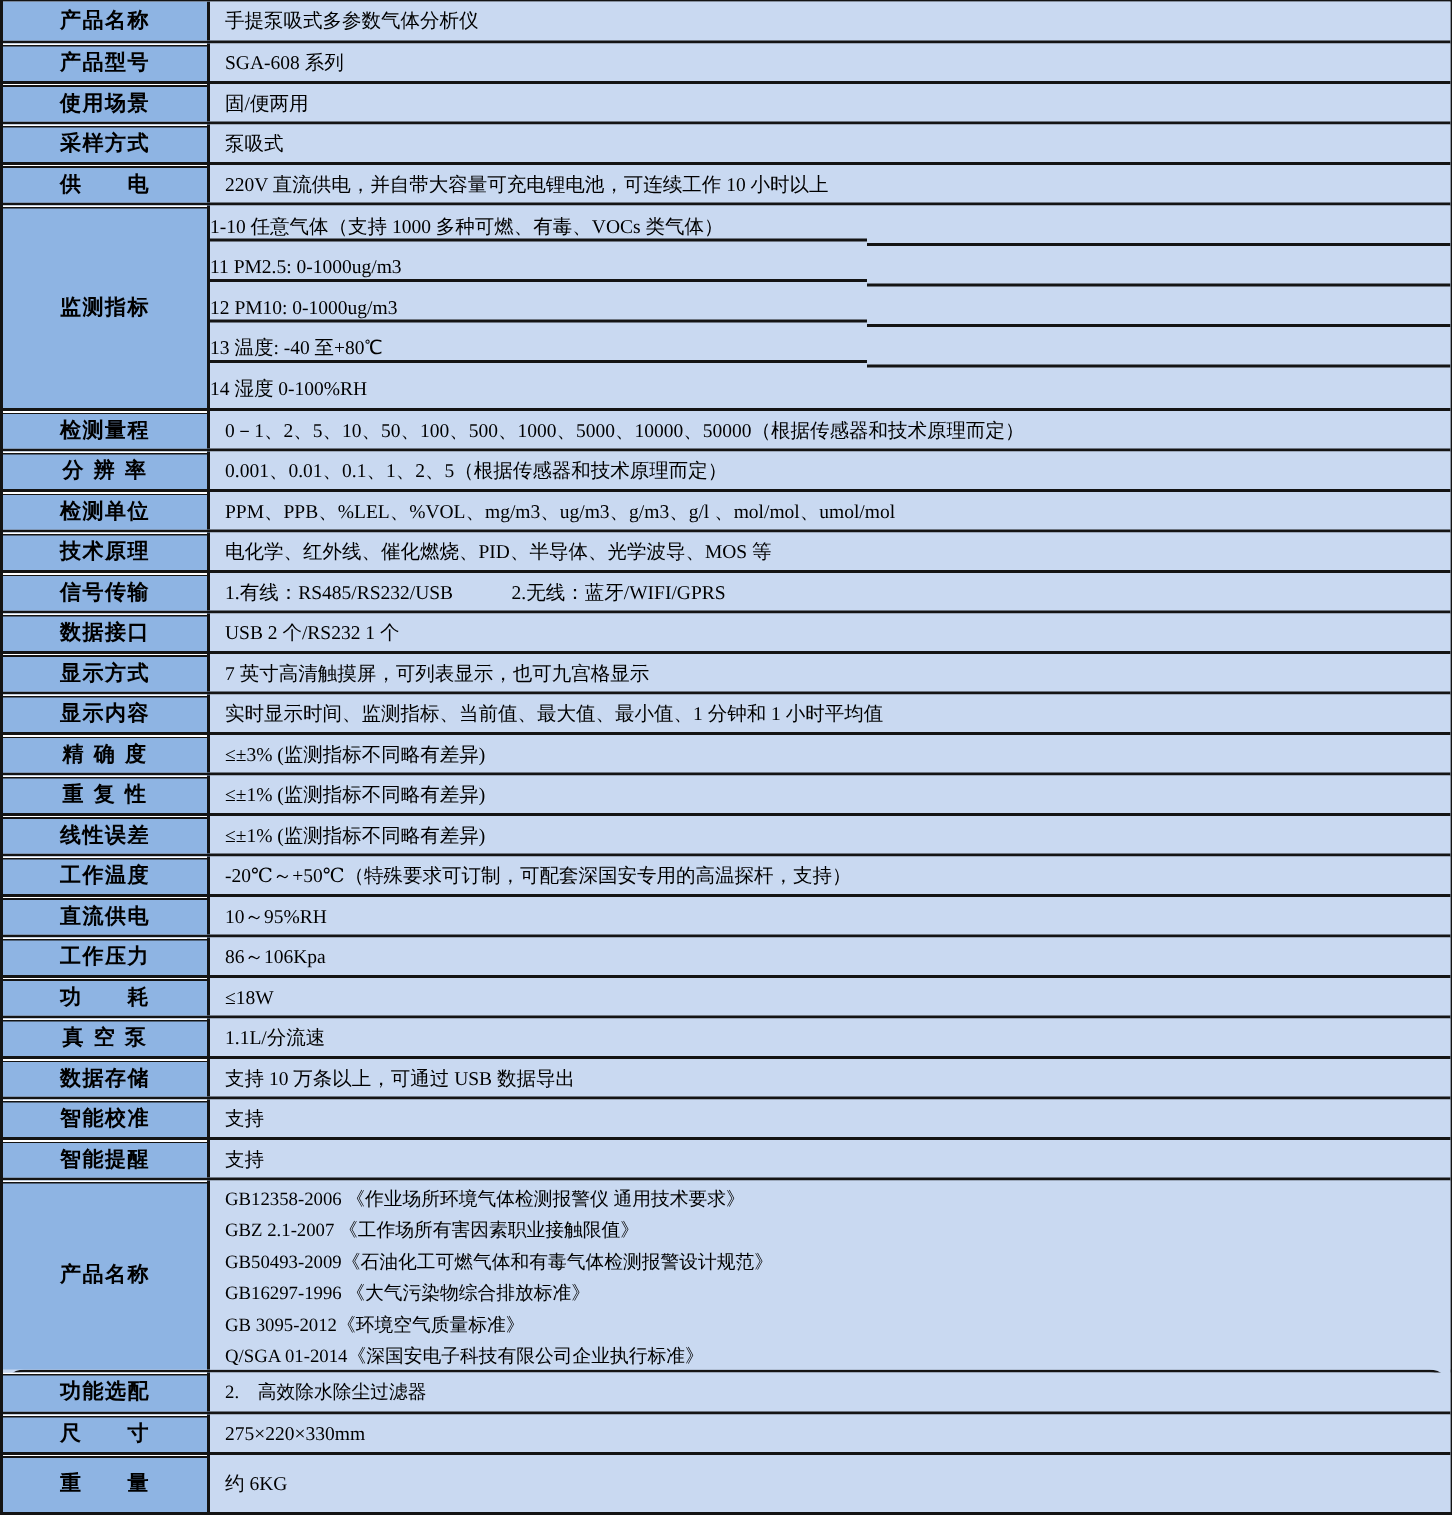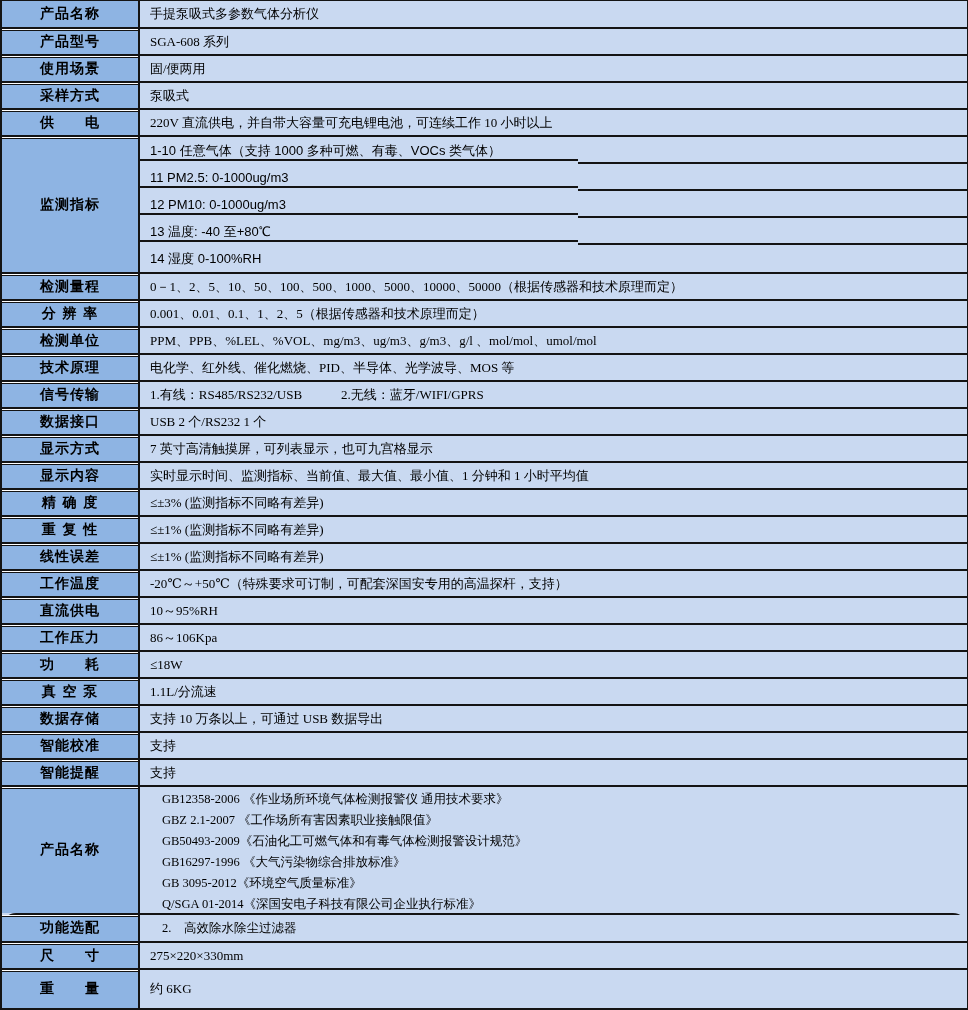--- a/index.html
+++ b/index.html
@@ -51,32 +51,32 @@
     background:var(--value-bg);
     align-items:center;
     padding-left:10px;
     font-family:"Liberation Serif","DejaVu Serif",serif;
     font-size:13px;
     white-space:pre-wrap;
   }
   .value.stack{flex-direction:column;align-items:stretch;padding-left:0;}
   .subrow{
     height:27px;display:flex;align-items:center;
-    padding-left:10px;position:relative;
-    font-family:Liberation Sans, sans-serif;font-size:13px;
+    position:relative;
+    font-family:Liberation Serif, serif;font-size:13px;
   }
   
   .subrow:not(:last-child)::after{
     content:'';position:absolute;left:0;right:47%;bottom:3px;height:2px;background:var(--grid);
   }
   .subrow:not(:last-child)::before{
     content:'';position:absolute;left:53%;right:0;bottom:0;height:2px;background:var(--grid);
   }
   .value .line{
-    padding-left:22px;
+    padding-left:10px;
     font-family:"Liberation Serif","DejaVu Serif",serif;font-size:12.5px;
   }
   .row.ref .line{line-height:21px;}
   .row.ref .value.stack{padding-top:2px;}
   .row.opt .line{line-height:19px;}
   .row.opt .value.stack{justify-content:center;}
 </style>
 </head>
 <body>
 

